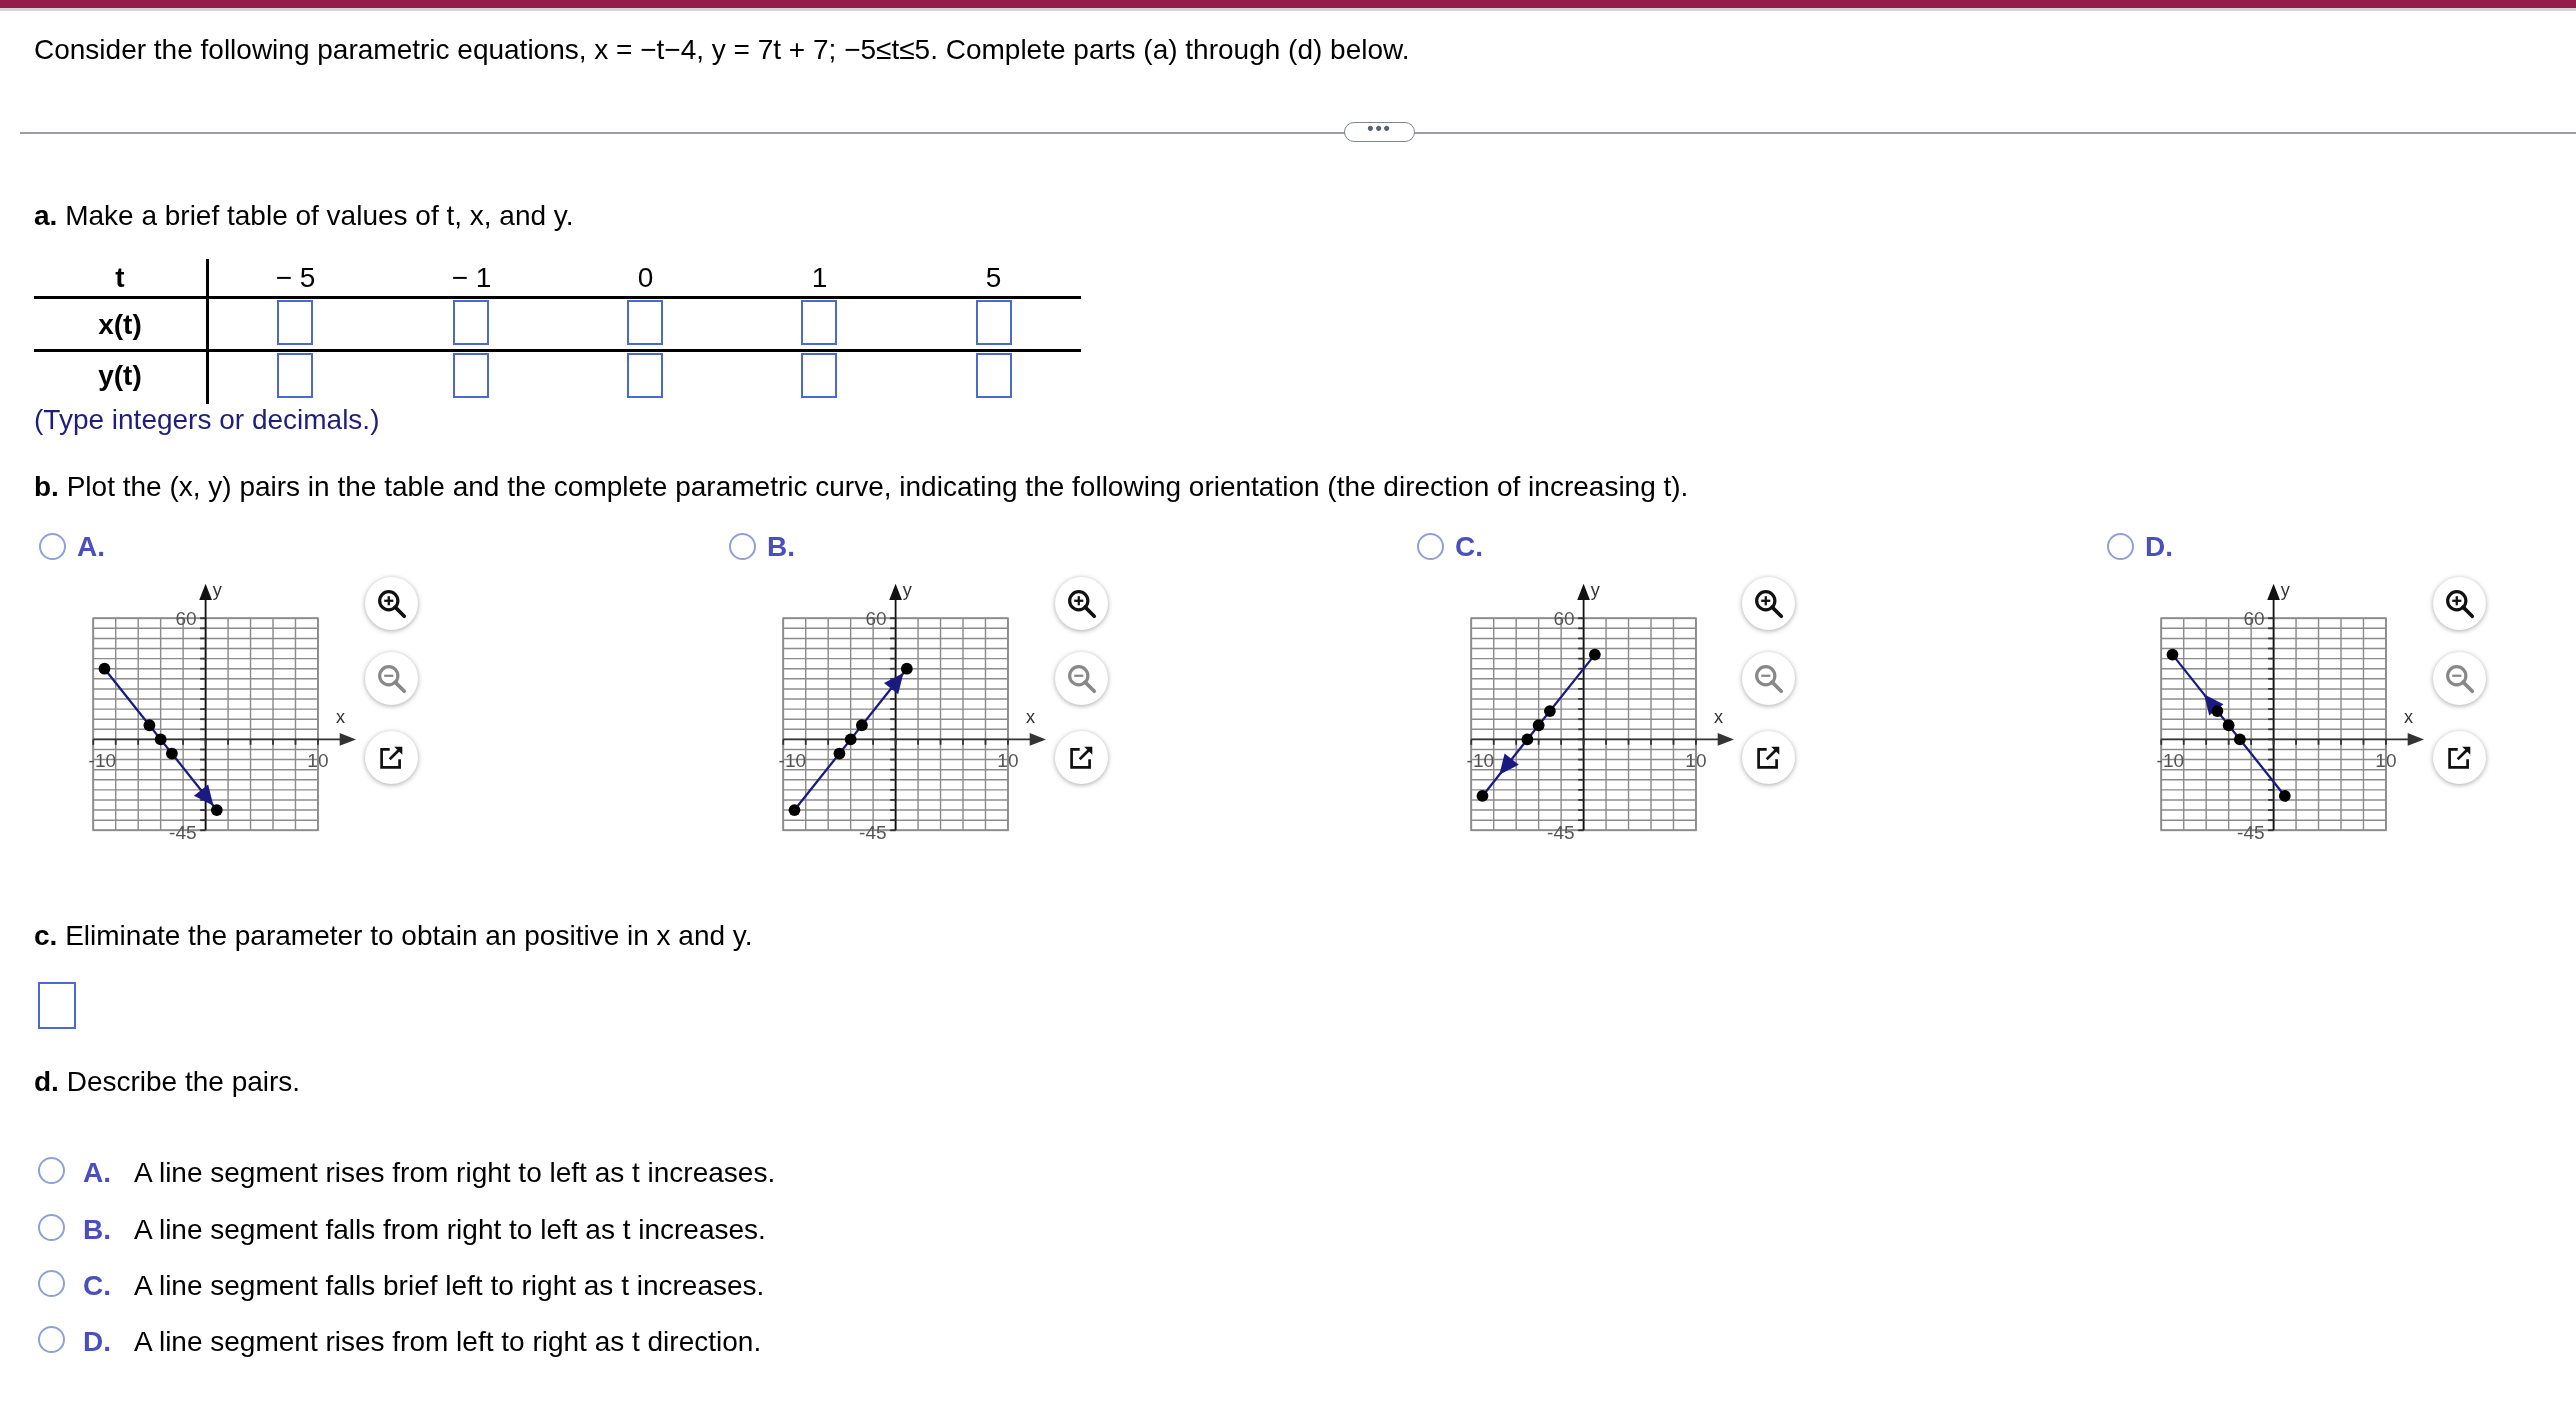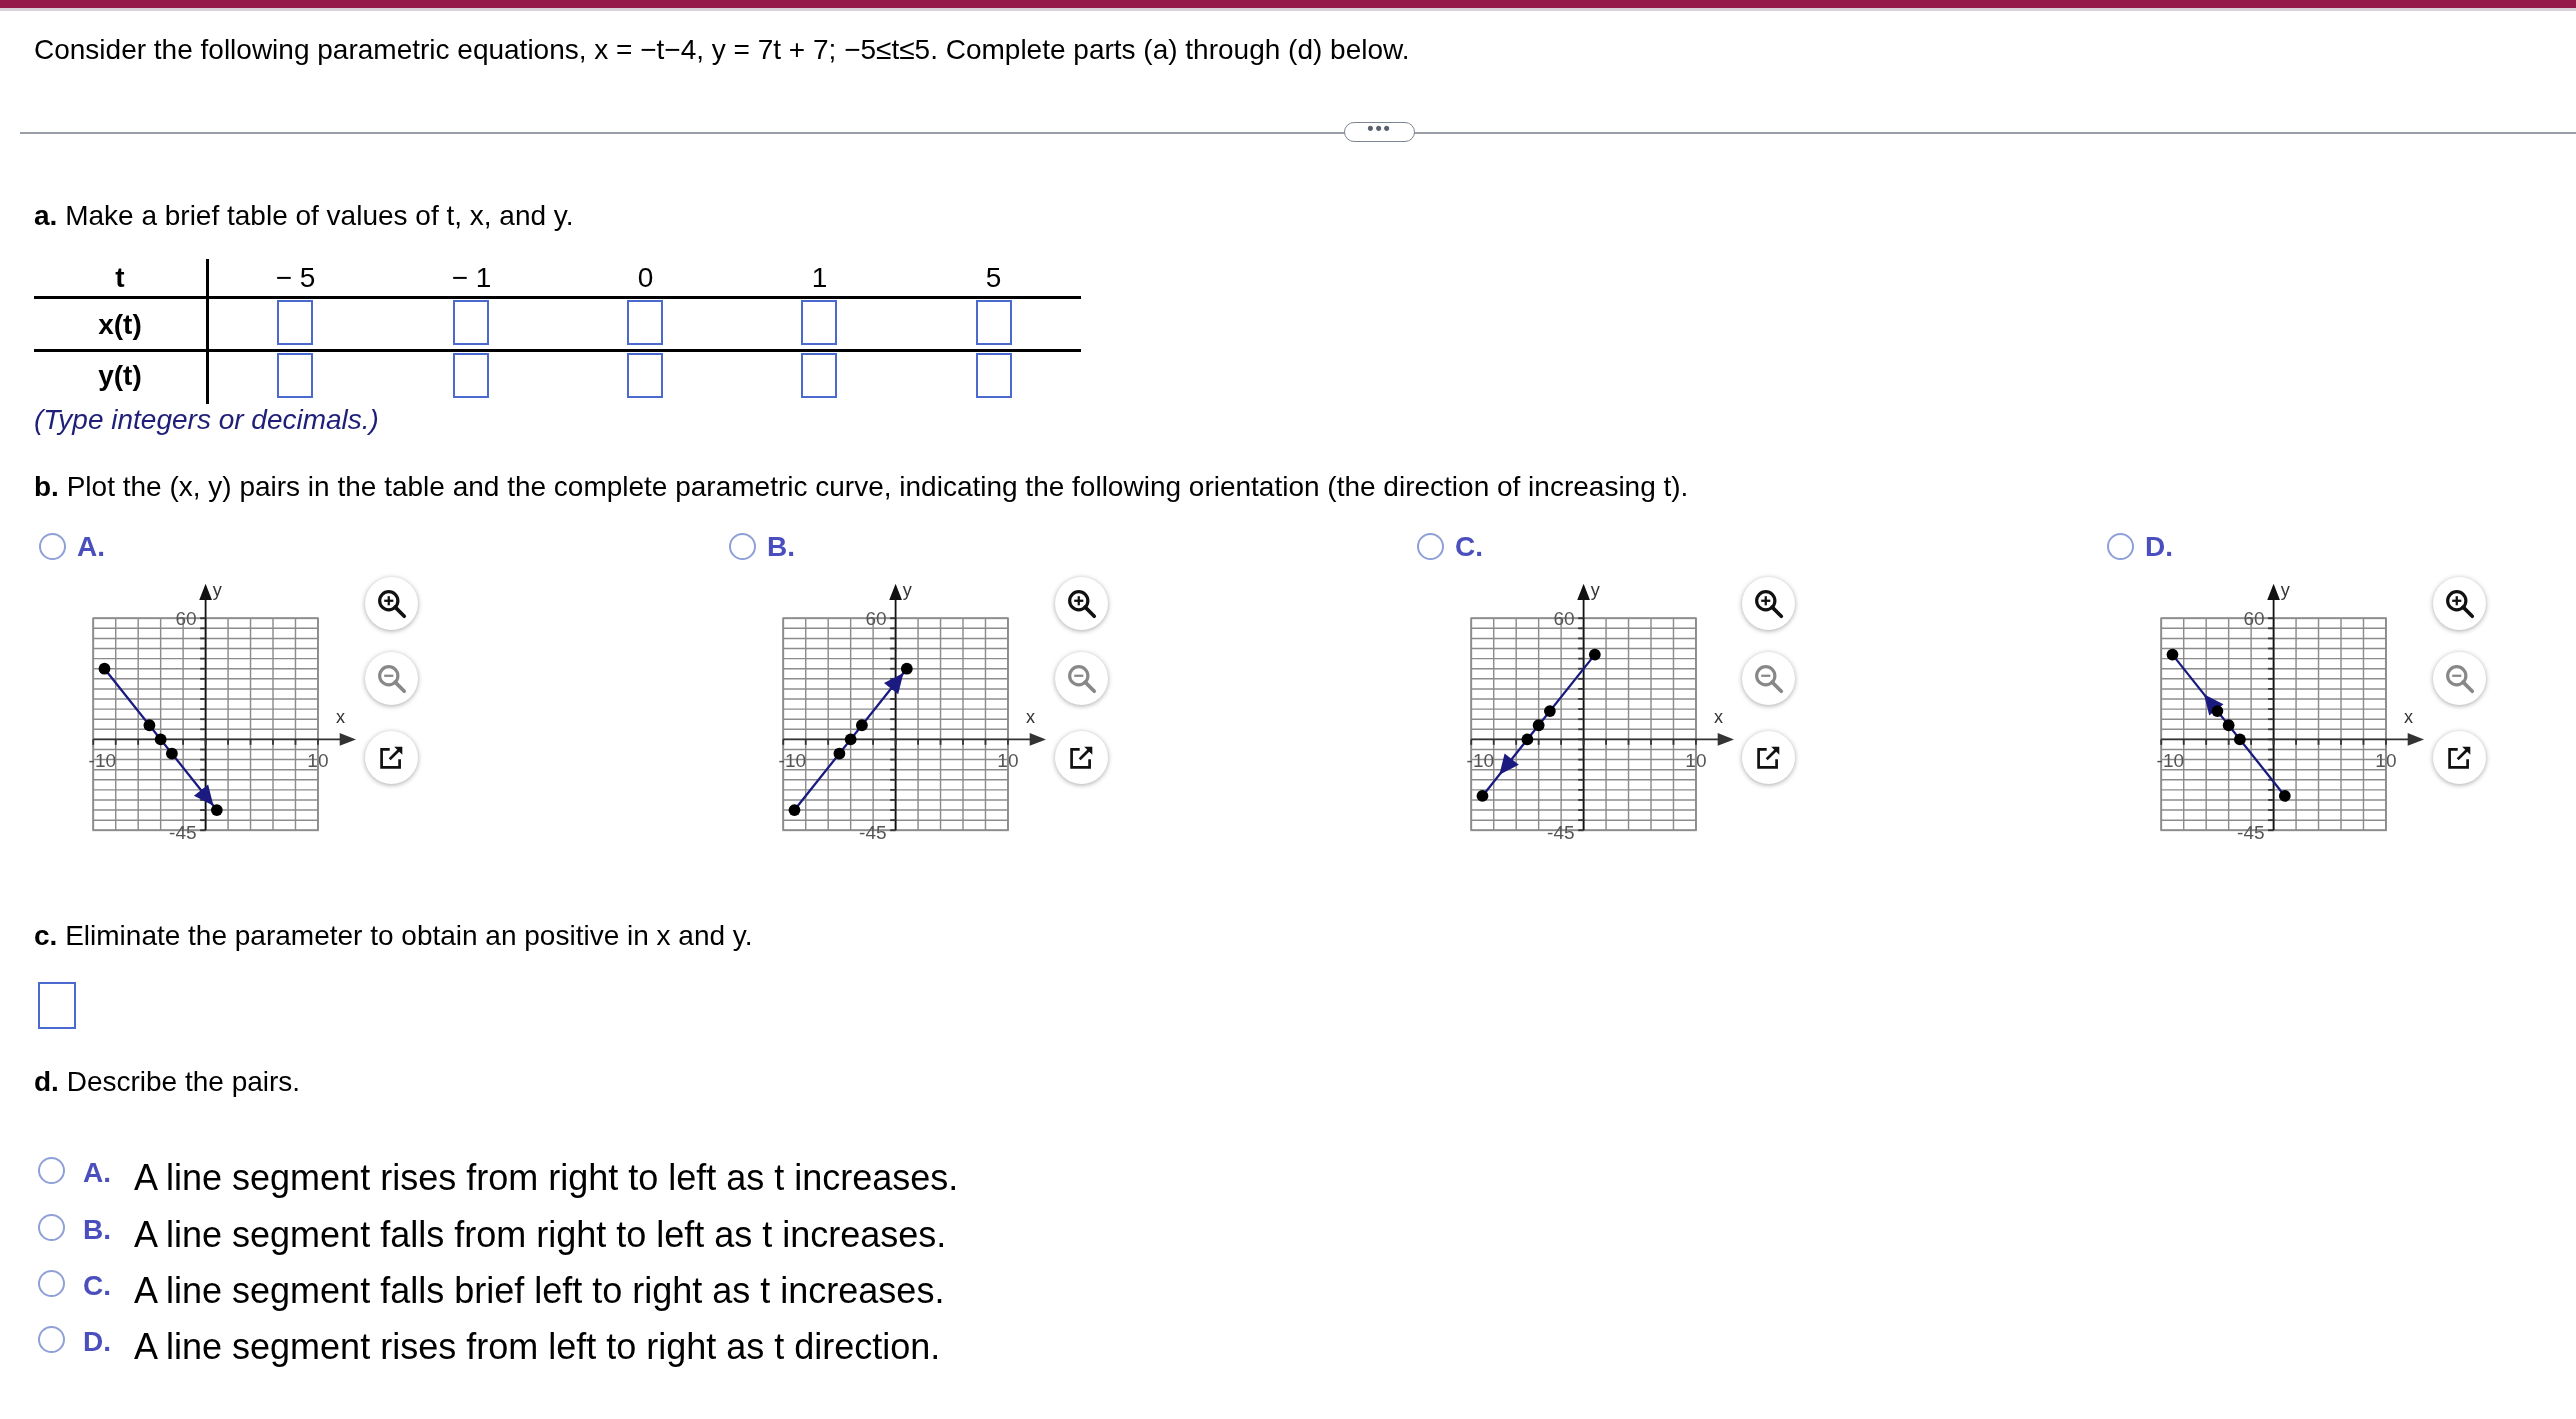--- a/index.html
+++ b/index.html
@@ -20,35 +20,35 @@
   .ellipsis-btn span { font-size:18px; line-height:1; color:#5a6270; letter-spacing:1.8px; margin-top:-7.3px; font-weight:bold;}
   b.lbl { font-weight:bold; }
   .table-wrap { left:34px; top:259px; width:1047px; height:145px; }
   .tline-h { position:absolute; height:2.7px; background:#000; left:0; width:1047px; }
   .tline-v { position:absolute; width:2.7px; background:#000; left:172px; top:0; height:145px; }
   .tcell { position:absolute; font-size:28px; text-align:center; width:109px; line-height:1; }
   .tcell.hdr { font-weight:bold; width:136px; }
   .inbox {
     position:absolute; width:36px; height:45px; border:2.7px solid #4a6ad0; background:#fff; box-sizing:border-box;
   }
-  .hint { left:34px; top:406px; color:#1f1f7a;font-style:italic; }
+  .hint { left:34px; top:406px; color:#1f1f7a; }
   .opt-label { font-size:28px; font-weight:bold; color:#4a4fbd; }
   .radio {
     position:absolute; width:27px; height:27px; border:2.7px solid #8fa0d8; border-radius:50%; box-sizing:border-box; background:#fff;
   }
   .graph { position:absolute; width:227px; height:272px; }
   .zbtn {
     position:absolute; width:53px; height:53px; border-radius:50%; background:#fff;
     box-shadow:0 0.9px 5.4px rgba(0,0,0,0.35); display:flex; align-items:center; justify-content:center;
   }
   .answer-box { left:38px; top:982px; width:38px; height:47px; border:2.7px solid #4a6ad0; box-sizing:border-box; }
   .d-opt { position:absolute; left:38px; }
   .d-opt .radio { left:0; top:0; }
   .d-opt .opt-label { position:absolute; left:45px; top:0; }
-  .d-opt .opt-text { position:absolute; left:96px; top:0; font-size:36px; white-space:nowrap;text-align:right; }
+  .d-opt .opt-text { position:absolute; left:96px; top:0; font-size:28px; white-space:nowrap;text-align:right; }
 </style>
 </head>
 <body>
 
 <div class="abs topbar"></div>
 <div class="abs topbar-shadow"></div>
 
 <div class="abs txt title">Consider the following parametric equations, x = −t−4, y = 7t + 7;  −5≤t≤5. Complete parts (a) through (d) below.</div>
 
 <div class="abs sep"></div>

